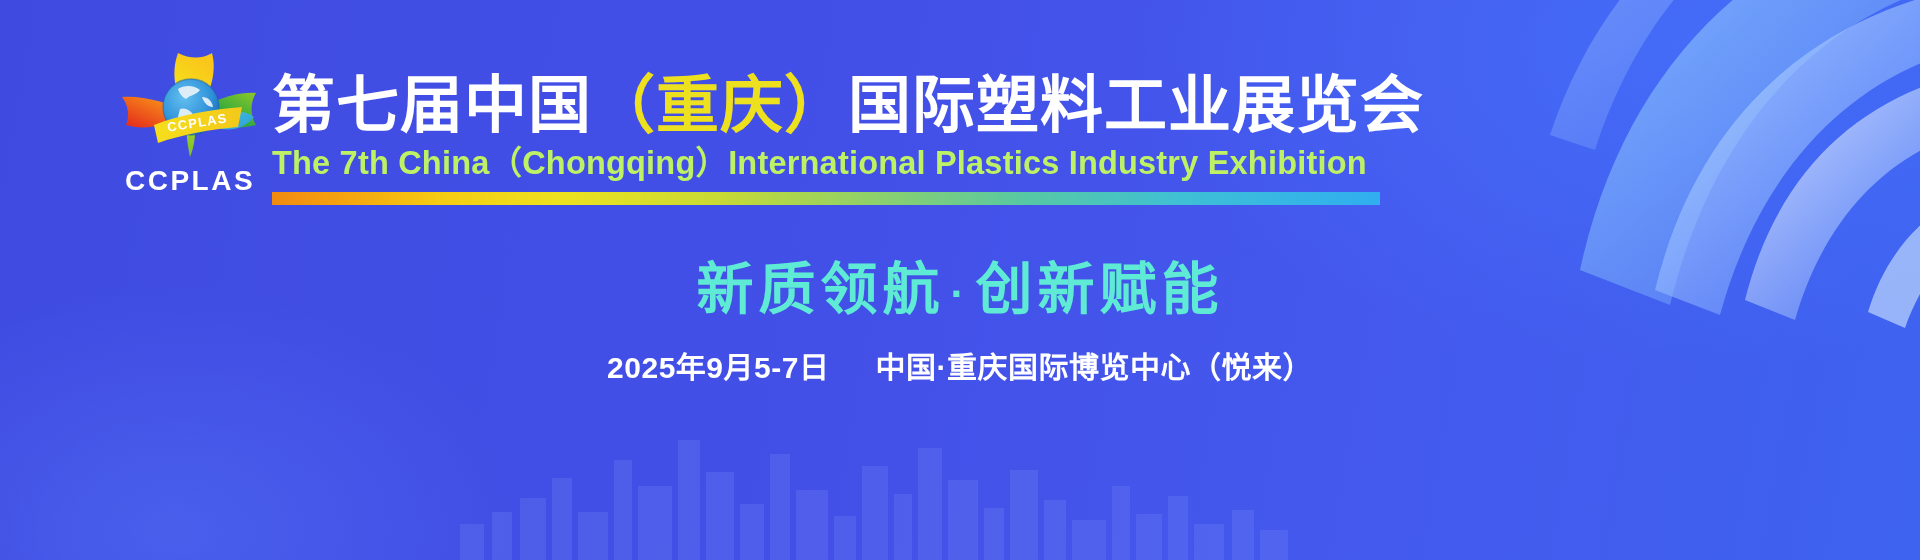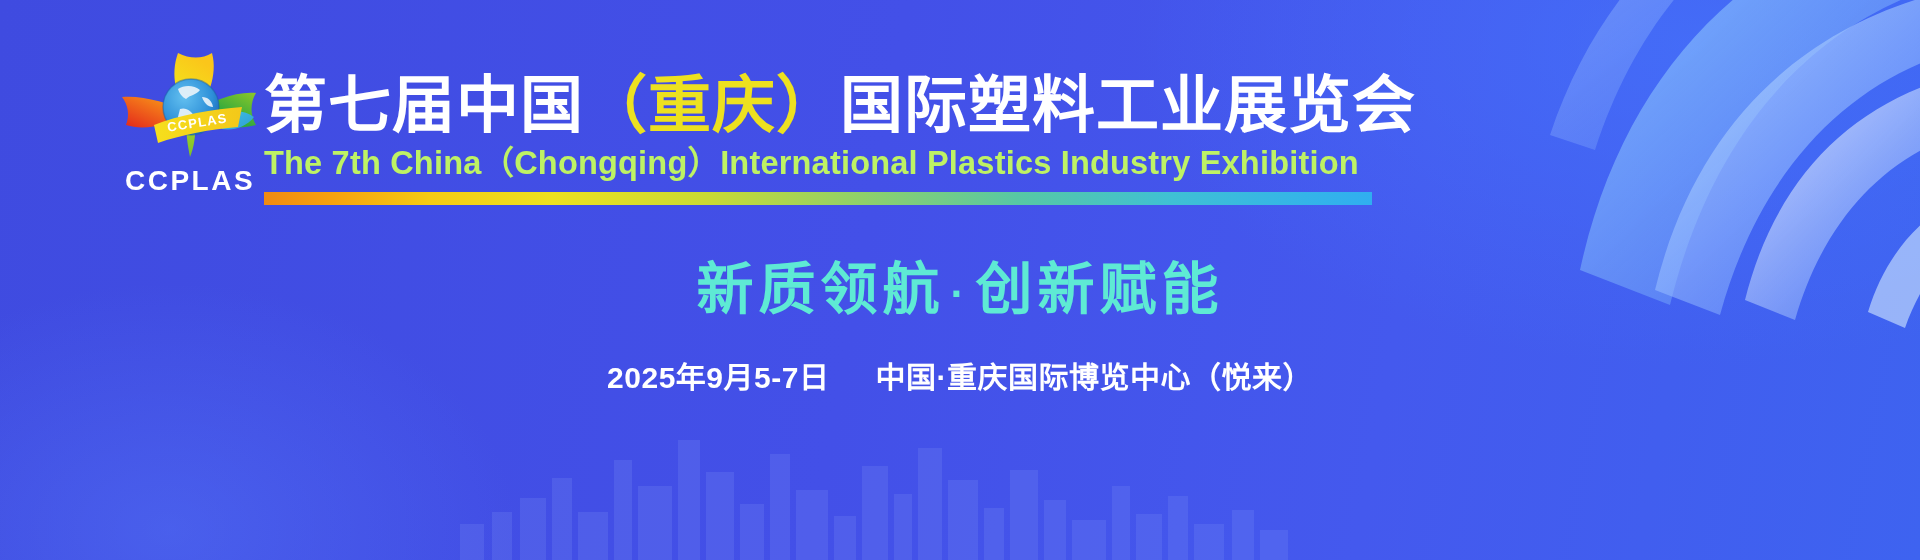--- a/index.html
+++ b/index.html
@@ -55,21 +55,21 @@
     color:#FFFFFF;
     font-size:28px;
     font-weight:bold;
     letter-spacing:2.5px;
     line-height:1;
     white-space:nowrap;
   }
 
   
   .head-block{
-    position:absolute; left:264px; top:72px;
+    position:absolute; left:272px; top:72px;
     width:1120px;
   }
   .title-cn{
     font-size:63px;
     font-weight:bold;
     color:#FFFFFF;
     line-height:1.06;
     letter-spacing:1px;
     white-space:nowrap;
   }
@@ -104,21 +104,21 @@
   }
   .slogan .dot{
     display:inline-block;
     font-size:42px;
     vertical-align:middle;
     padding:0 6px;
   }
 
   
   .meta{
-    position:absolute; left:0; right:0; top:360px;
+    position:absolute; left:0; right:0; top:350px;
     text-align:center;
     color:#FFFFFF;
     font-size:30px;
     font-weight:bold;
     letter-spacing:.5px;
     line-height:1.2;
     white-space:nowrap;
   }
   .meta .gap{ display:inline-block; width:46px; }
 </style>

